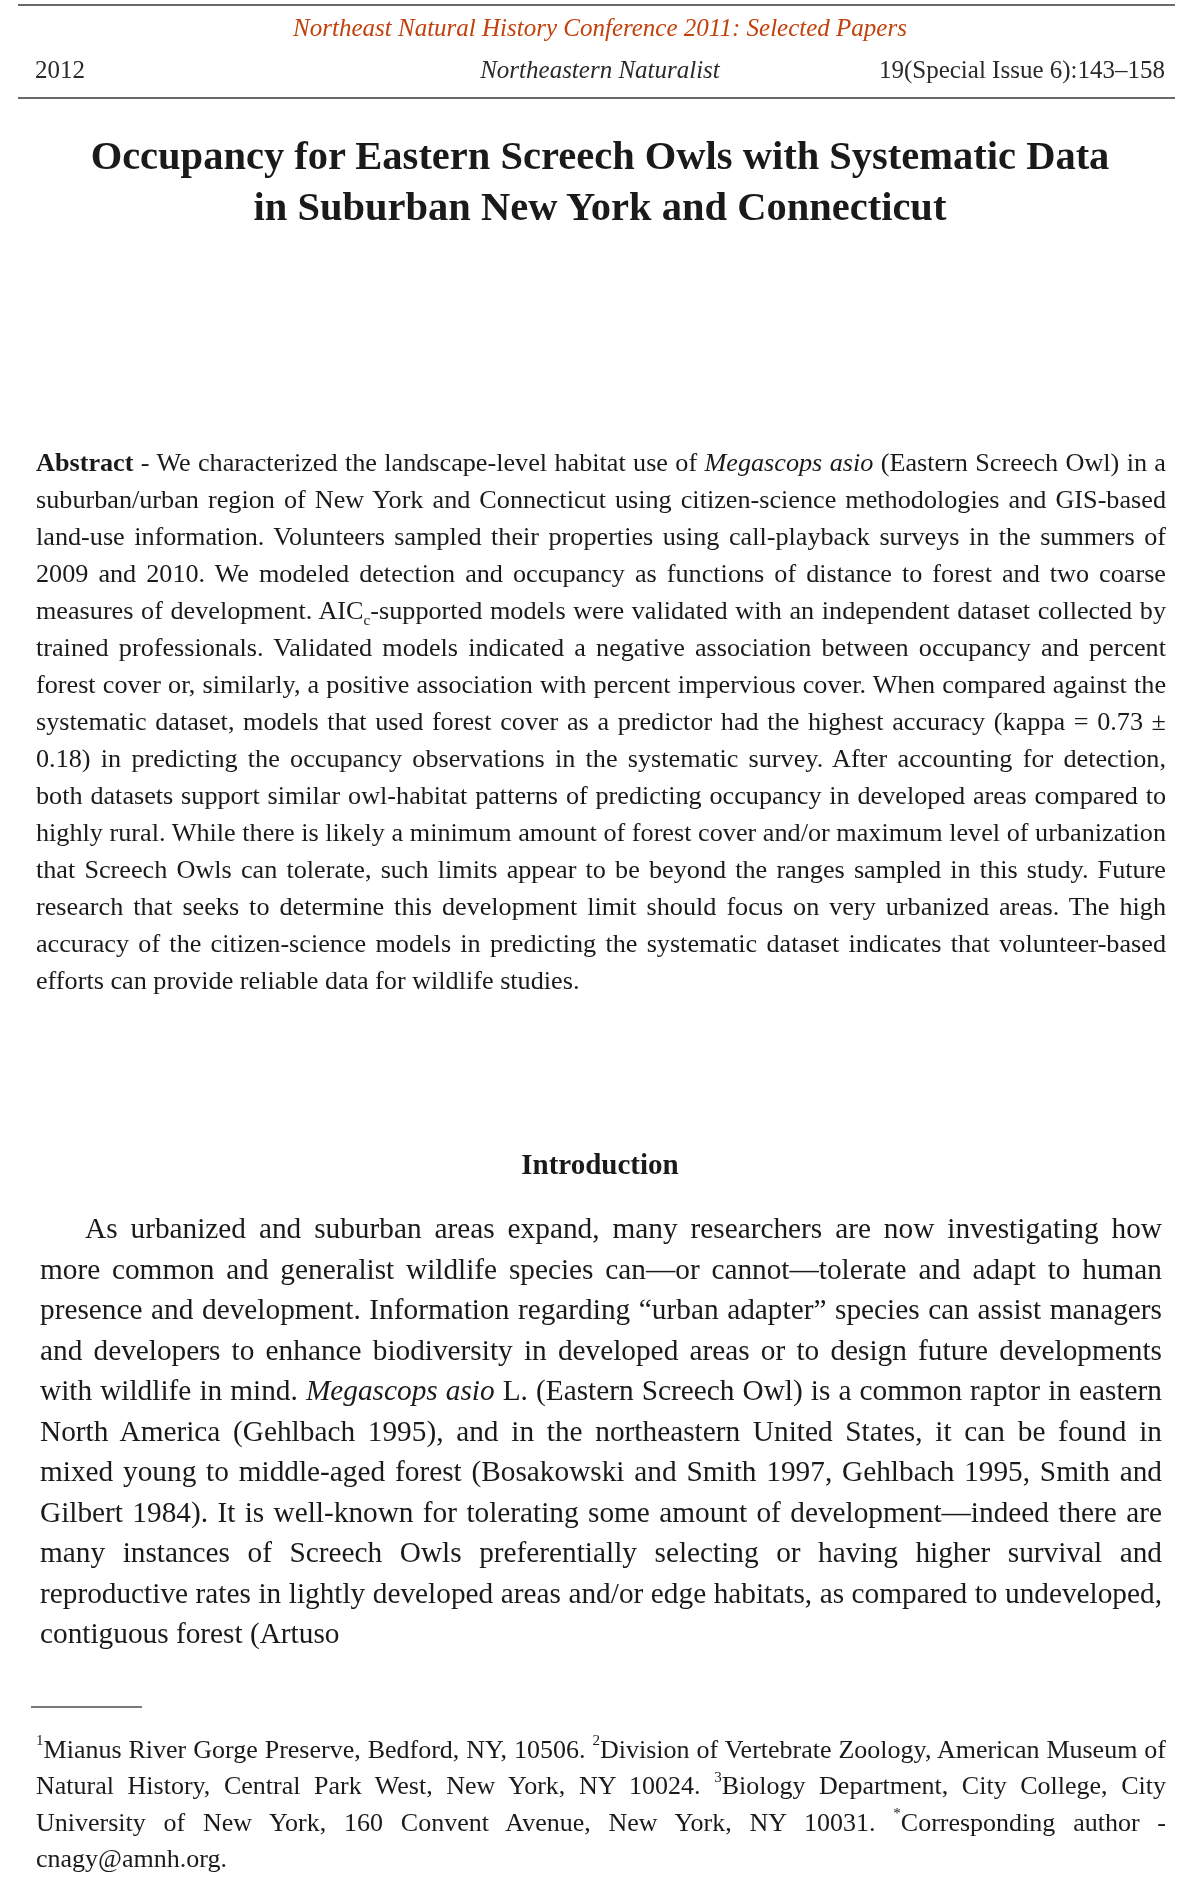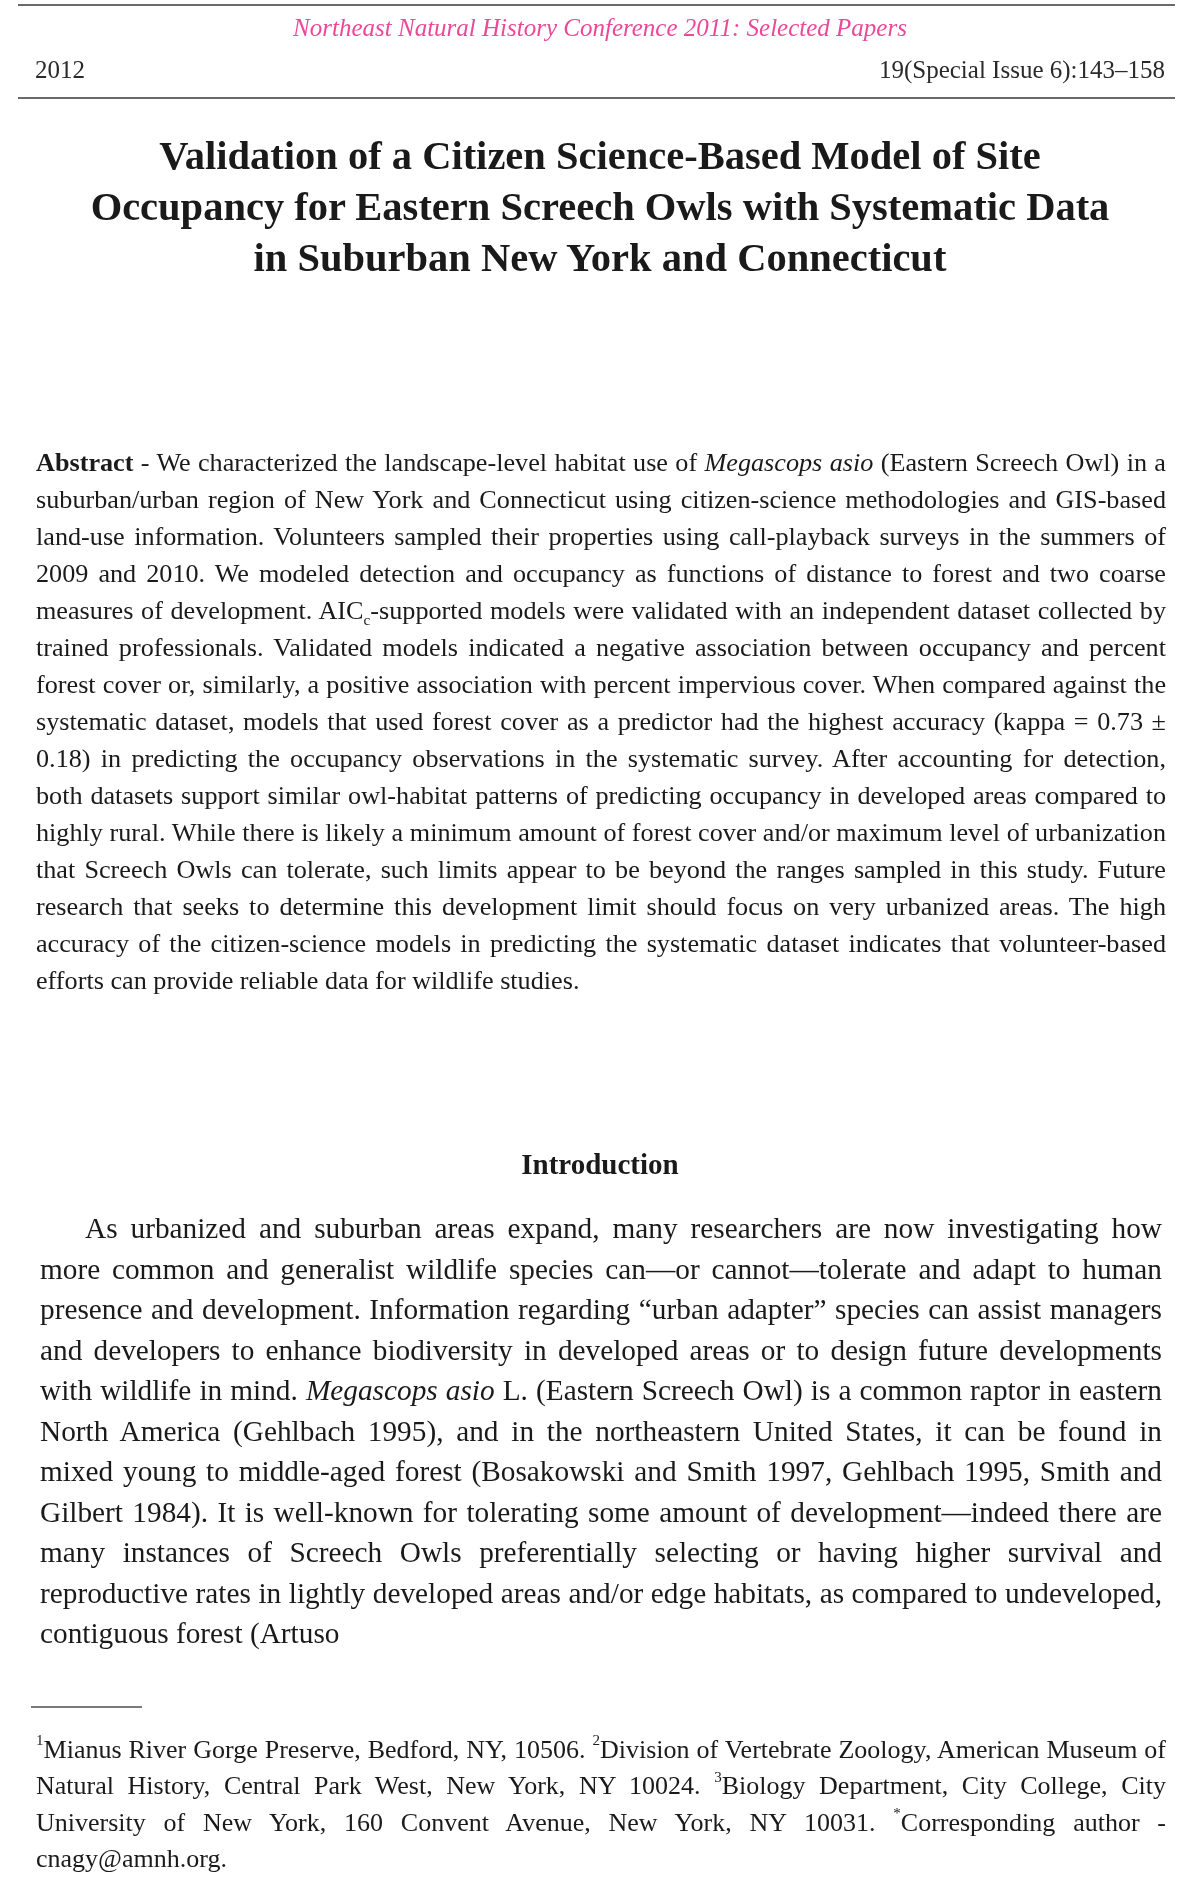--- a/index.html
+++ b/index.html
@@ -5,21 +5,21 @@
   html, body { margin: 0; padding: 0; background: #ffffff; }
   body {
     width: 1200px; height: 1877px; position: relative; overflow: hidden;
     font-family: "Liberation Serif", "DejaVu Serif", serif; color: #1a1a1a;
   }
   .rule { position: absolute; left: 18px; width: 1157px; height: 0; border-top: 2px solid #6a6a6a; }
   .rule.top { top: 4px; }
   .rule.bottom { top: 97px; }
   .runhead {
     position: absolute; top: 14px; left: 0; width: 1200px; text-align: center;
-    font-style: italic; font-size: 25px; color: #ec4899;
+    font-style: italic; font-size: 25px; color: #c2410c;
   }
   .headrow { position: absolute; top: 56px; left: 35px; width: 1130px; height: 34px; font-size: 25px; color: #2a2a2a; }
   .headrow .year { position: absolute; left: 0; top: 0; }
   .headrow .journal { position: absolute; left: 0; width: 1130px; text-align: center; top: 0; font-style: italic; }
   .headrow .vol { position: absolute; right: 0; top: 0; }
 
   .title {
     position: absolute; top: 130px; left: 30px; width: 1140px; text-align: center;
     font-weight: bold; font-size: 40.5px; line-height: 51px; color: #1a1a1a;
   }
@@ -54,26 +54,26 @@
   }
   .footnotes p { margin: 0; }
 </style>
 </head>
 <body>
 
 <div class="rule top"></div>
 <div class="runhead">Northeast Natural History Conference 2011: Selected Papers</div>
 <div class="headrow">
   <span class="year">2012</span>
+  <span class="journal">Northeastern Naturalist</span>
   <span class="vol">19(Special Issue 6):143–158</span>
 </div>
 <div class="rule bottom"></div>
 
 <div class="title">
-  <div>Validation of a Citizen Science-Based Model of Site</div>
   <div>Occupancy for Eastern Screech Owls with Systematic Data</div>
   <div>in Suburban New York and Connecticut</div>
 </div>
 
 <div class="authors">
 </div>
 
 <div class="abstract"><span class="label">Abstract</span><span> - </span><span>We characterized the landscape-level habitat use of </span><em>Megascops asio</em><span> (Eastern Screech Owl) in a suburban/urban region of New York and Connecticut using citizen-science methodologies and GIS-based land-use information. Volunteers sampled their properties using call-playback surveys in the summers of 2009 and 2010. We modeled detection and occupancy as functions of distance to forest and two coarse measures of development. AIC</span><sub>c</sub><span>-supported models were validated with an independent dataset collected by trained professionals. Validated models indicated a negative association between occupancy and percent forest cover or, similarly, a positive association with percent impervious cover. When compared against the systematic dataset, models that used forest cover as a predictor had the highest accuracy (kappa = 0.73 ± 0.18) in predicting the occupancy observations in the systematic survey. After accounting for detection, both datasets support similar owl-habitat patterns of predicting occupancy in developed areas compared to highly rural. While there is likely a minimum amount of forest cover and/or maximum level of urbanization that Screech Owls can tolerate, such limits appear to be beyond the ranges sampled in this study. Future research that seeks to determine this development limit should focus on very urbanized areas. The high accuracy of the citizen-science models in predicting the systematic dataset indicates that volunteer-based efforts can provide reliable data for wildlife studies.</span></div>
 
 <div class="sec-heading">Introduction</div>

